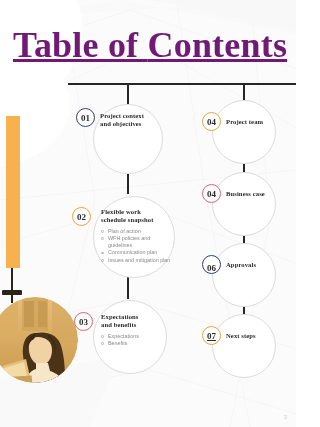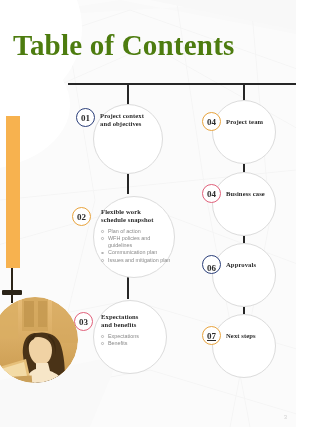--- a/index.html
+++ b/index.html
@@ -22,22 +22,22 @@
     background:#ffffff;border-radius:50%;z-index:2;
   }
   .title-blob2{
     position:absolute;left:-120px;top:40px;width:190px;height:130px;
     background:#ffffff;border-radius:50%;z-index:2;
   }
 
   .page-title{
     position:absolute;left:13px;top:28px;z-index:6;
     font-family:"Liberation Serif", serif;
-    font-size:29px;line-height:34px;color:#4d7c0f;
-    white-space:nowrap;letter-spacing:.2px;
+    font-size:36px;line-height:34px;color:#701a75;
+    white-space:nowrap;letter-spacing:.2px;text-decoration:underline;
   }
   .page-title .t-light{font-weight:700;}
   .page-title .t-bold{font-weight:700;}
 
   
   .connectors{position:absolute;inset:0;z-index:3;}
   .hline{position:absolute;left:68px;top:83px;width:228px;height:2px;background:#262626;}
   .vdrop-l{position:absolute;left:127px;top:83px;width:2px;height:23px;background:#262626;}
   .vdrop-r{position:absolute;left:243px;top:83px;width:2px;height:20px;background:#262626;}
   .vseg{position:absolute;width:2px;background:#262626;}

